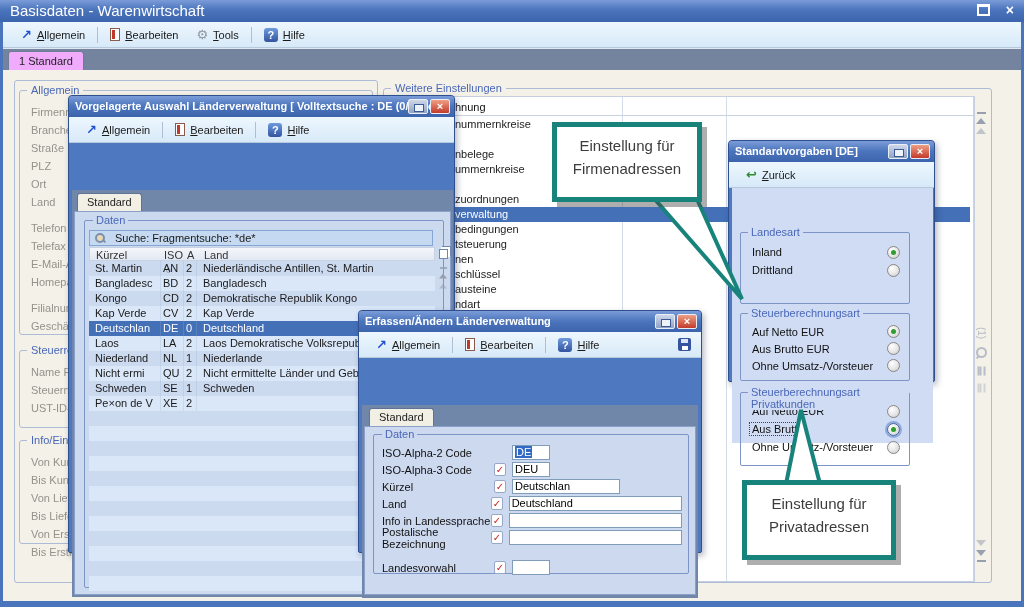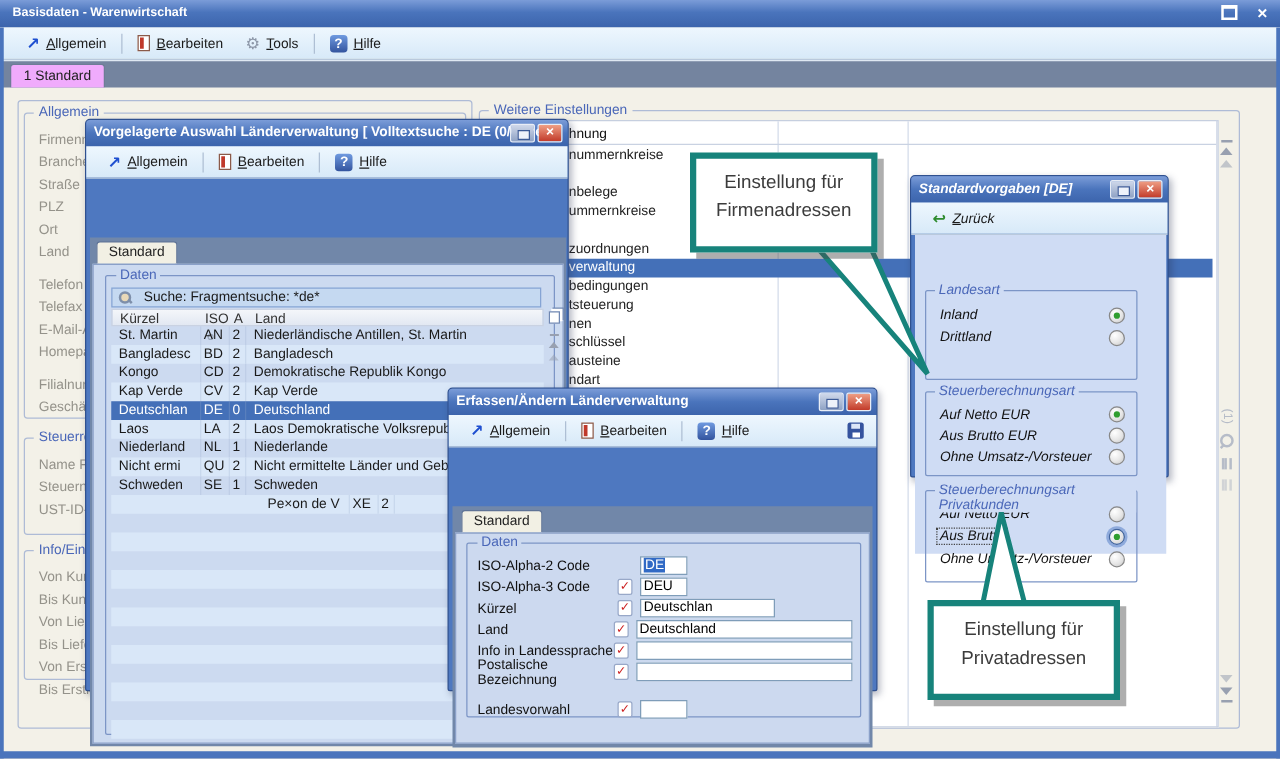--- a/index.html
+++ b/index.html
@@ -5,21 +5,21 @@
   html,body{margin:0;padding:0;background:#9aa4b4;}
   *{box-sizing:border-box;}
   #screen{position:relative;width:1024px;height:607px;overflow:hidden;
     font-family:"Liberation Sans","DejaVu Sans",sans-serif;font-size:11px;color:#222;
     background:#f3f1e8;}
   .abs{position:absolute;}
 
   
   #titlebar{left:0;top:0;width:1024px;height:22px;
     background:linear-gradient(180deg,#7b9cd8 0%,#4a74bc 45%,#3c64ac 100%);
-    color:#fff;font-weight:bold;font-size:10px;line-height:22px;padding-left:10px;}
+    color:#fff;font-weight:normal;font-size:15px;line-height:22px;padding-left:10px;}
   .winbtn{position:absolute;top:4px;color:#fff;font-weight:bold;cursor:default;}
   #btn-restore{right:34px;width:13px;height:12px;border:2px solid #fff;border-top-width:3px;}
   #btn-close-main{right:10px;font-size:14px;line-height:13px;}
   #toolbar{left:0;top:22px;width:1024px;height:26px;background:linear-gradient(#eef7fe,#d7e9f8);
     border-bottom:1px solid #b9c9dc;display:flex;align-items:center;padding-left:12px;}
   .mi{display:flex;align-items:center;gap:5px;padding:3px 9px;border-radius:2px;}
   .mi-lbl{display:inline-block;color:#1a1a1a;}
   .mi-lbl::first-letter{text-decoration:underline;}
   .msep{width:1px;height:16px;background:#aebfd4;margin:0 3px;}
   .ic-arrow{color:#1e4fd0;font-weight:bold;font-size:13px;line-height:11px;}
@@ -112,21 +112,21 @@
     border:1px solid #86a4d4;display:flex;align-items:center;gap:10px;padding-left:5px;color:#1a1a1a;}
   .slens{width:10px;height:10px;position:relative;}
   .slens::before{content:"";position:absolute;left:0;top:0;width:6px;height:6px;border:2px solid #7e8faa;border-radius:50%;background:#e8d8b8;}
   .slens::after{content:"";position:absolute;left:7px;top:7px;width:4px;height:2px;background:#7e8faa;transform:rotate(45deg);}
   #tbl{position:absolute;left:4px;top:26px;width:346px;}
   .trow,.thead{display:flex;height:15px;line-height:15px;}
   .thead{height:14px;line-height:14px;background:linear-gradient(#f4f6fa,#e2e8f2);border:1px solid #c9d2e2;color:#333;}
   .c0{width:72px;padding-left:6px;} .c1{width:23px;padding-left:2px;} .c2{width:13px;padding-left:2px;} .c3{flex:1;padding-left:6px;}
   .trow .c0,.trow .c1,.trow .c2{border-right:1px solid rgba(150,170,205,.25);}
   .trow{color:#1a1a1a;white-space:nowrap;overflow:hidden;}
-  .talt{background:#d9e7f8;justify-content:center;}
+  .talt{background:#d9e7f8;}
   .tsel{background:#4470b8;color:#fff;}
   .sortdot{display:inline-block;width:5px;height:5px;border:1px solid #9aa6ba;border-radius:50%;margin-left:2px;}
   #tgutter{position:absolute;left:351px;top:26px;width:14px;display:flex;flex-direction:column;align-items:center;gap:4px;padding-top:2px;}
   .copyic{width:9px;height:10px;border:1px solid #6f87b2;background:#fff;box-shadow:2px -2px 0 0 #fff,3px -3px 0 0 #6f87b2;margin-bottom:4px;}
   .smtri{transform:scale(.8);}
 
   
   #dlg2{left:358px;top:310px;width:344px;height:243px;z-index:20;}
   #dlg2-body{left:3px;top:47px;width:336px;height:193px;}
   #dlg2-tab{left:7px;top:3px;}
@@ -138,21 +138,21 @@
   .frow.gap{margin-top:13px;}
   .flbl{width:112px;color:#111;}
   .fchk{width:14px;margin-right:4px;display:flex;}
   .chk{width:12px;height:13px;background:#fff;border:1px solid #98a8c8;border-radius:2px;
     color:#c22;font-weight:bold;font-size:10px;line-height:12px;text-align:center;}
   .finput{height:15px;background:#fff;border:1px solid #7f9db9;line-height:13px;padding:0 2px;color:#000;overflow:hidden;white-space:nowrap;}
   .selhl{background:#316ac5;color:#fff;padding:0 1px;}
   #dlg2-save{position:absolute;right:10px;top:6px;}
 
   
-  #dlg3{left:728px;top:140px;width:207px;height:242px;z-index:15;font-style:italic;}
+  #dlg3{left:728px;top:140px;width:207px;height:242px;z-index:15;}
   #dlg3-bar{margin:0 0;}
   #dlg3-body{position:absolute;left:3px;top:47px;width:201px;height:255px;background:#cfdcf4;}
   .backic{color:#2e8b2e;font-weight:bold;font-size:13px;}
   .vgrp{position:absolute;left:8px;width:170px;border:1px solid #7c95c6;border-radius:2px;}
   .vglbl{position:absolute;top:-7px;left:7px;background:#cfdcf4;padding:0 3px;color:#4a67b8;}
   #vg0{top:44px;height:72px;} #vg1{top:125px;height:68px;} #vg2{top:204px;height:74px;}
   .vopts{padding:10px 9px 0 9px;}
   #vg1 .vopts,#vg2 .vopts{padding-top:9px;}
   .vrow{display:flex;justify-content:space-between;align-items:center;height:18px;}
   #vg1 .vrow{height:17px;} #vg2 .vrow{height:18px;}

